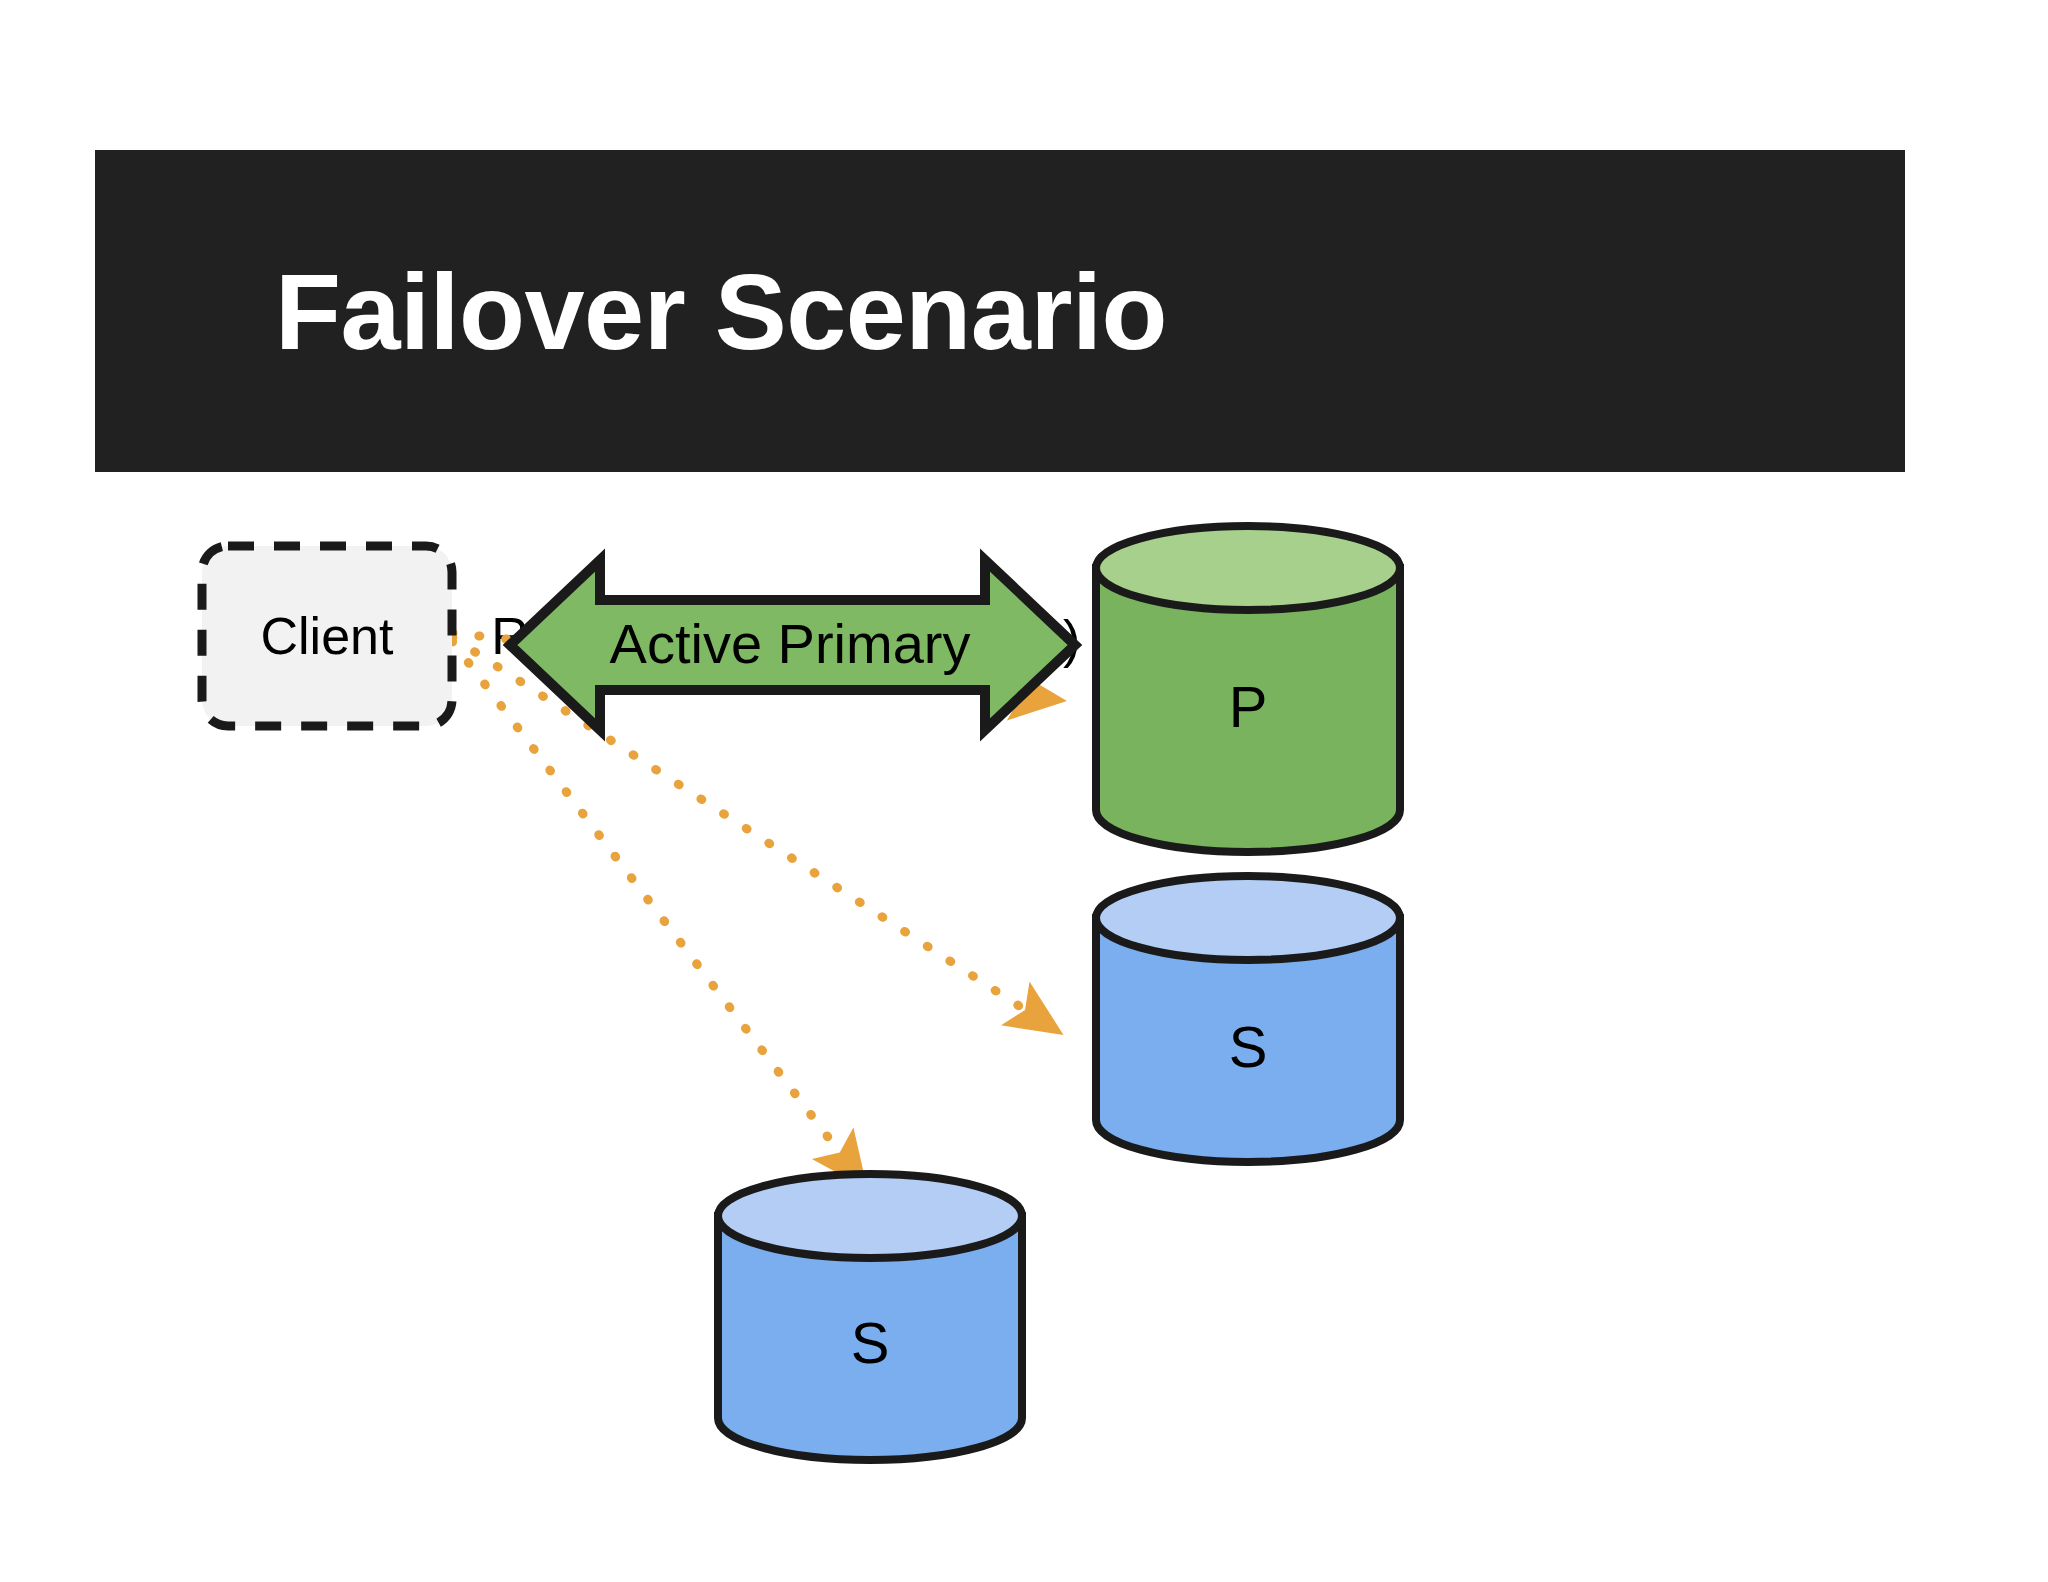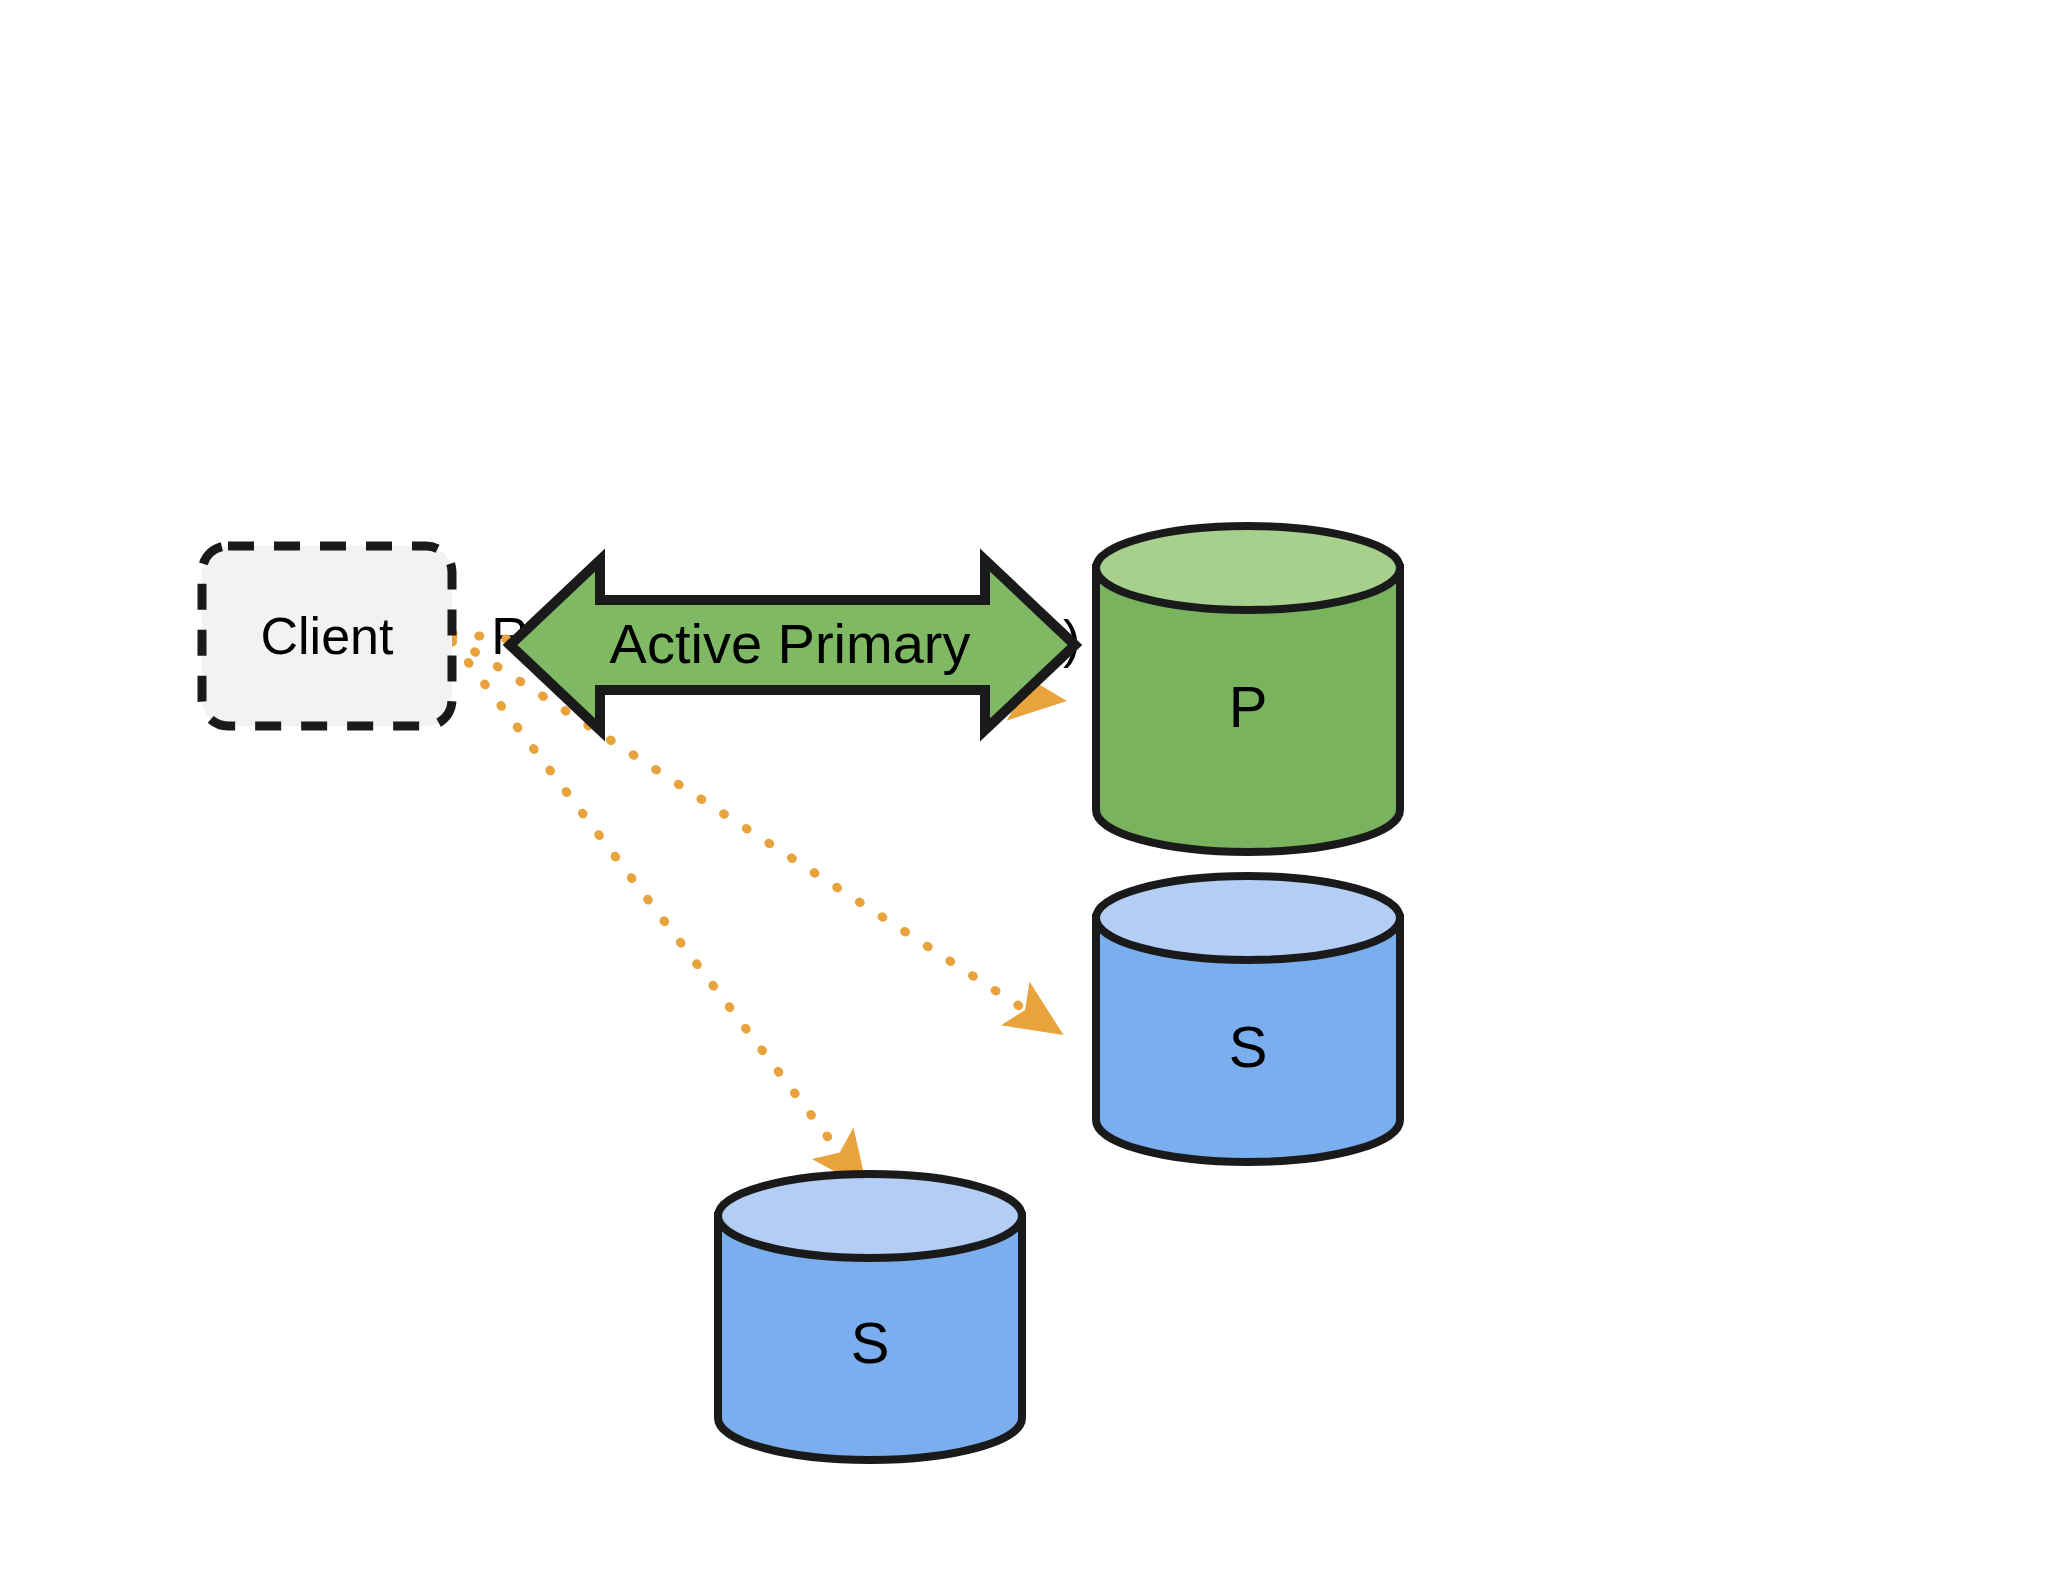--- a/index.html
+++ b/index.html
@@ -67,20 +67,23 @@
   .client-label { font-size: 52px; }
   .db-label { font-size: 58px; }
   .arrow-label { font-size: 56px; }
   .hidden-label { font-size: 52px; }
 </style>
 </head>
 <body>
 
 <div id="slide">
 
+  <div class="title-band">
+    <div class="title-text">Failover Scenario</div>
+  </div>
 
   <svg id="diagram" viewBox="0 0 2048 1582">
     <defs>
       <marker id="dot-arrowhead" markerWidth="7" markerHeight="7" refX="5.4" refY="3.5" orient="auto" markerUnits="strokeWidth">
         <path d="M0,0.6 L6.4,3.5 L0,6.4 L1.3,3.5 Z" fill="#E8A33D"></path>
       </marker>
     </defs>
 
     <text class="shape-label hidden-label" x="510" y="640">R</text>
     <text class="shape-label hidden-label" x="1063" y="643">r)</text>

